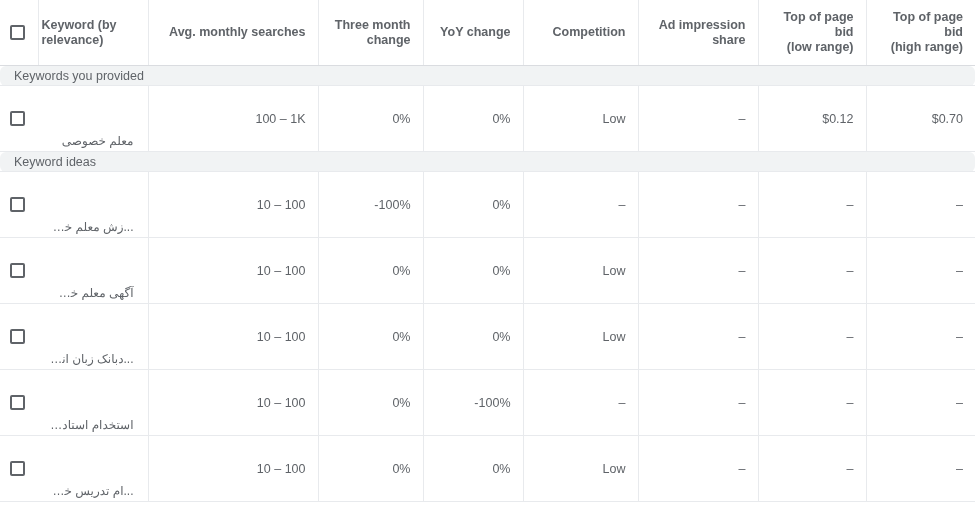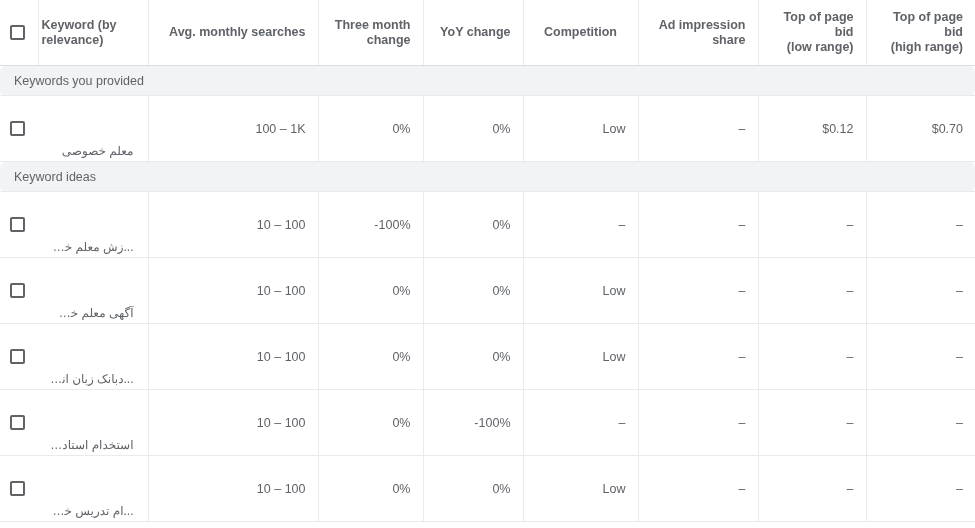--- a/index.html
+++ b/index.html
@@ -39,42 +39,42 @@
   thead th:last-child { border-right: none; }
 
   th.th-check {
     border-right: 1px solid #e8eaed;
     padding-left: 10px;
     padding-right: 0;
     text-align: left;
   }
   th.th-keyword { text-align: left; padding-left: 3px; }
   th.th-num     { text-align: right; }
-  th.th-left    { text-align: center; padding-left: 12px; }
+  th.th-left    { text-align: right; padding-left: 12px; }
 
   
   .cbox {
     width: 15px;
     height: 15px;
     border: 2px solid #5f6368;
     border-radius: 2px;
     background: #fff;
     display: inline-block;
     vertical-align: middle;
     cursor: pointer;
   }
 
   
   tr.group-row td {
     background: #f1f3f4;
     border-bottom: 1px solid #e8eaed;
     border-top: 1px solid #e8eaed;
     color: #5f6368;
     font-size: 12.5px;
-    height: 30px;
+    height: 20px;
     padding: 0 0 0 14px;
     text-align: left;
     font-weight: normal;
     border-radius: 6px;
   }
 
   
   tbody td {
     border-bottom: 1px solid #e8eaed;
     border-right: 1px solid #e8eaed;

